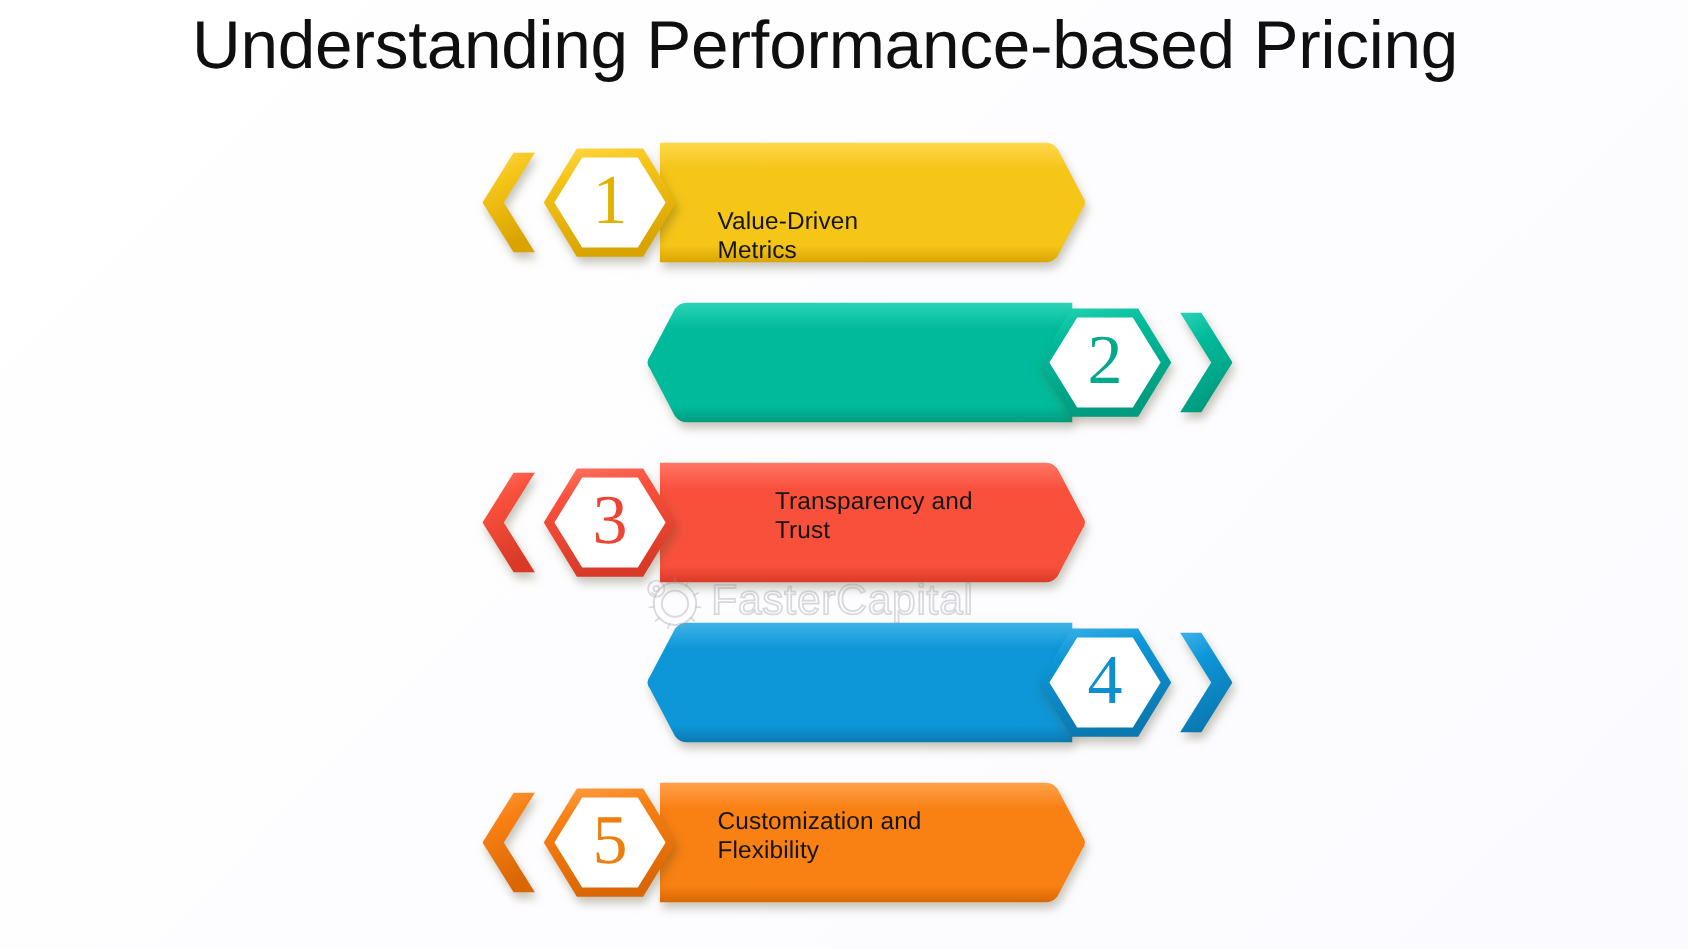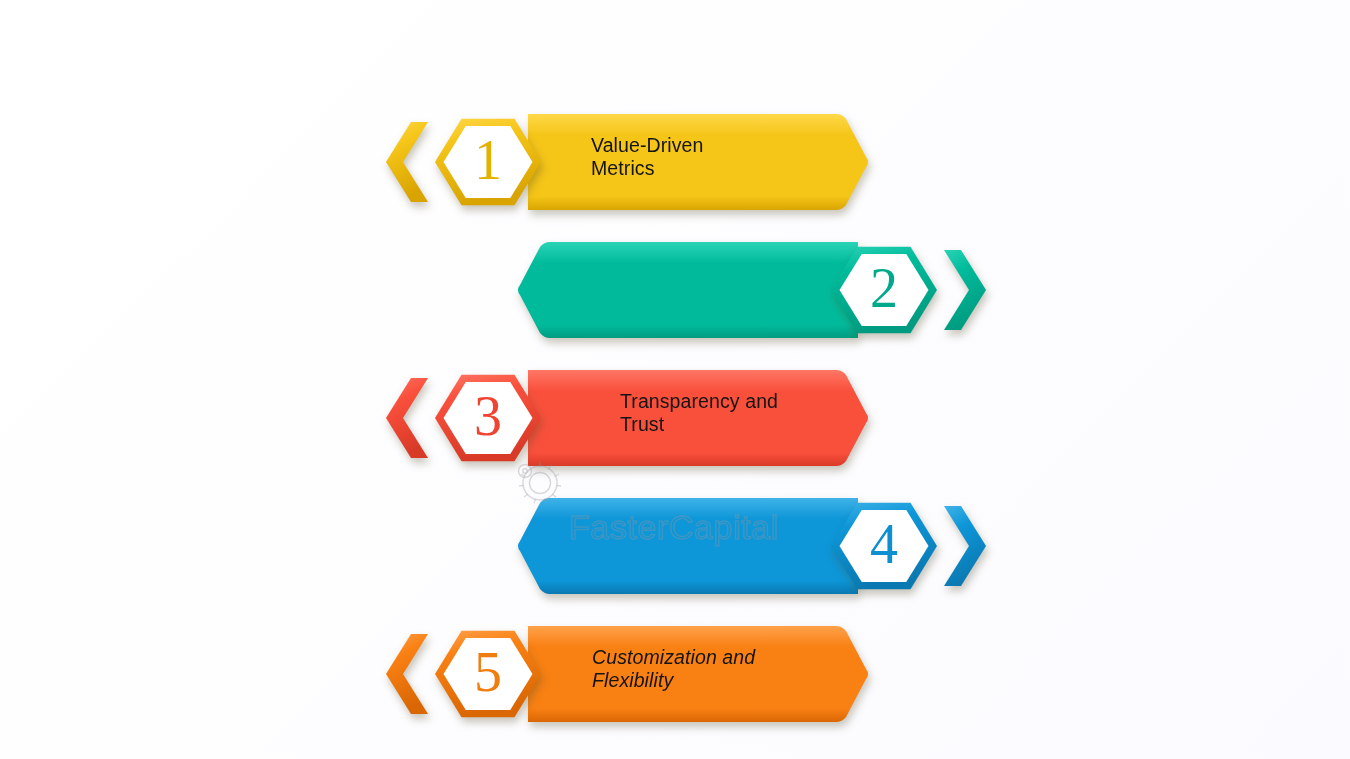--- a/index.html
+++ b/index.html
@@ -121,36 +121,36 @@
   #watermark .wm-text {
     position: absolute;
     left: 56px;
     top: 2px;
     font-size: 34px;
     line-height: 46px;
     font-family: "Liberation Sans", sans-serif;
     font-weight: 400;
     letter-spacing: 0.6px;
     color: transparent;
-    margin-top: 47px;
     -webkit-text-stroke: 1.4px rgba(150,150,160,0.62);
   }
   #watermark .wm-gear {
     position: absolute;
     left: 0px;
     top: 1px;
     width: 52px;
     height: 50px;
   }
 </style>
 </head>
 <body>
 
 <div id="stage">
 
+  <div id="title">Understanding Performance-based Pricing</div>
 
   <div id="rows">
       <div class="row" style="left: 386px; top: 108px; width: 484px;">
         <div class="row-inner">
           <div class="bar" style="left: 142px; width: 342px;">
             <svg width="342" height="96" viewBox="0 0 342 96">
        <defs>
          <linearGradient id="barg0" x1="0" y1="0" x2="0" y2="1">
            <stop offset="0%" stop-color="#ffd84a"></stop>
            <stop offset="22%" stop-color="#f5c518"></stop>
@@ -182,21 +182,21 @@
        <defs>
          <linearGradient id="cvg0" x1="0" y1="0" x2="0.3" y2="1">
            <stop offset="0%" stop-color="#ffd84a"></stop>
            <stop offset="35%" stop-color="#f5c518"></stop>
            <stop offset="100%" stop-color="#d9a400"></stop>
          </linearGradient>
        </defs>
        <path d="M42,0 L25,0 L0,40 L25,80 L42,80 L17,40 Z" fill="url(#cvg0)"></path>
      </svg>
           </div>
-          <div class="label" style="left: 205px;">Value-Driven
+          <div class="label" style="left: 188px; margin-top: 32px;">Value-Driven
 Metrics</div>
         </div>
       </div>
       <div class="row" style="left: 516px; top: 236px; width: 484px;">
         <div class="row-inner">
           <div class="bar" style="left: 0px; width: 342px;">
             <svg width="342" height="96" viewBox="0 0 342 96">
        <defs>
          <linearGradient id="barg1" x1="0" y1="0" x2="0" y2="1">
            <stop offset="0%" stop-color="#2ad4b6"></stop>
@@ -366,21 +366,21 @@
        <defs>
          <linearGradient id="cvg4" x1="0" y1="0" x2="0.3" y2="1">
            <stop offset="0%" stop-color="#ffa14a"></stop>
            <stop offset="35%" stop-color="#f98013"></stop>
            <stop offset="100%" stop-color="#da6704"></stop>
          </linearGradient>
        </defs>
        <path d="M42,0 L25,0 L0,40 L25,80 L42,80 L17,40 Z" fill="url(#cvg4)"></path>
      </svg>
           </div>
-          <div class="label" style="left: 206px; font-style: italic;">Customization and
+          <div class="label" style="left: 188px;">Customization and
 Flexibility</div>
         </div>
       </div>
     </div>
 
   <div id="watermark">
     <svg class="wm-gear" viewBox="0 0 52 50">
       <g fill="none" stroke="rgba(150,150,160,0.60)" stroke-width="1.5">
         <circle cx="27" cy="27" r="17"></circle>
         <circle cx="27" cy="27" r="10.5"></circle>

